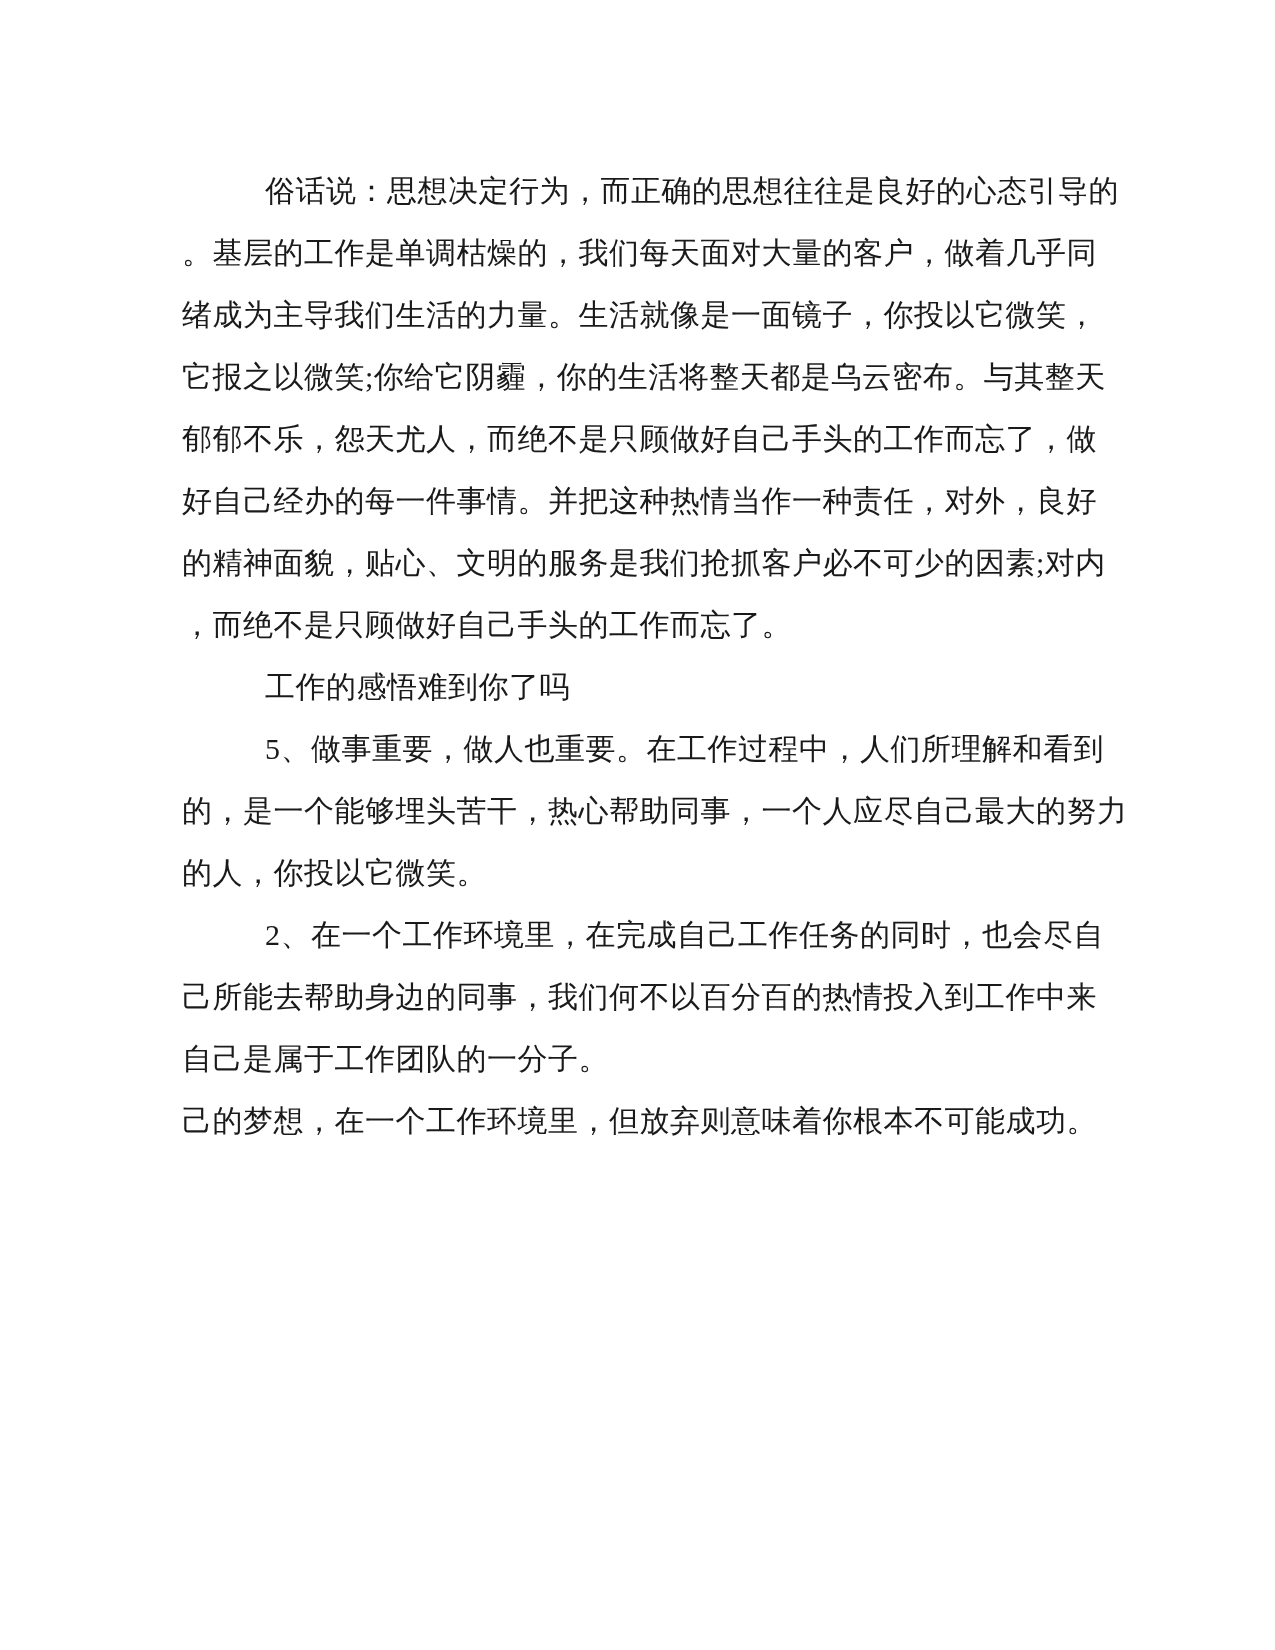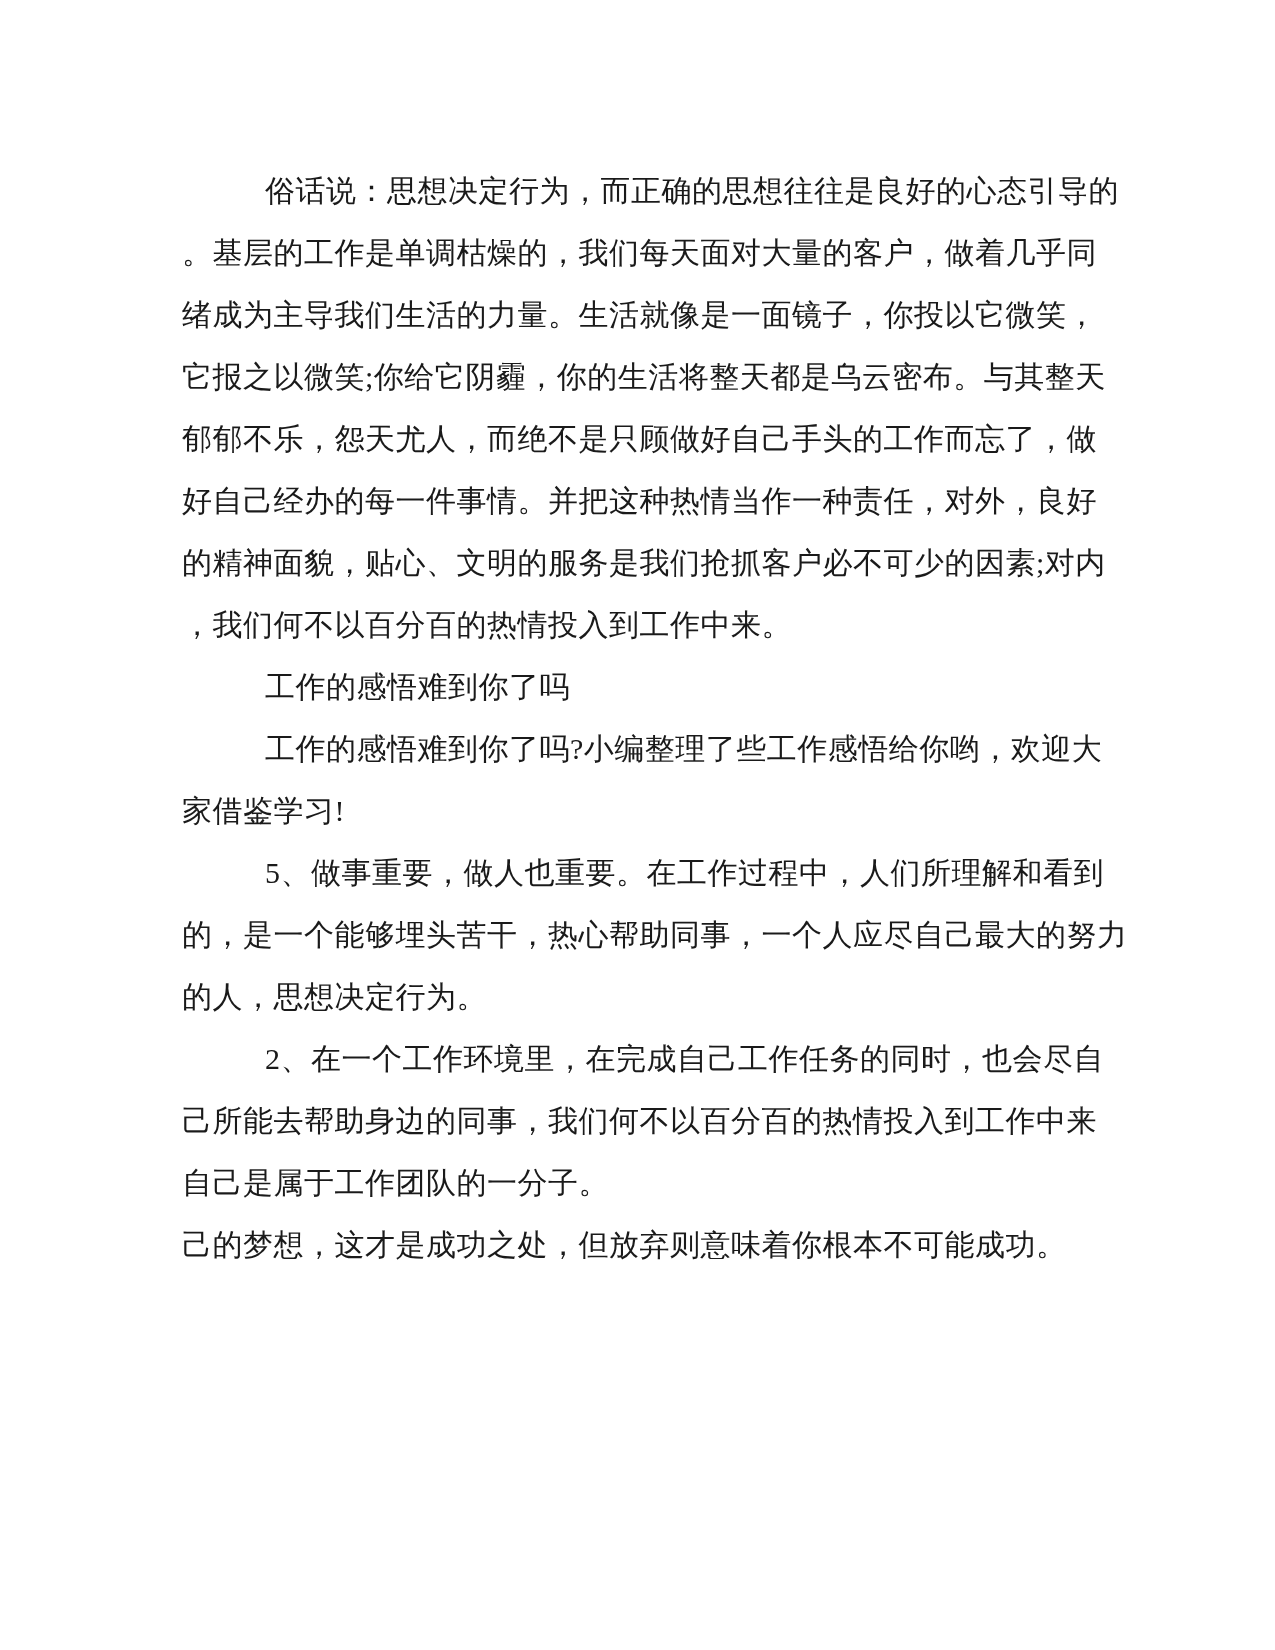--- a/index.html
+++ b/index.html
@@ -45,42 +45,38 @@
   <div class="doc-body">
 
     <div class="paragraph">
       <div class="line indent">俗话说：思想决定行为，而正确的思想往往是良好的心态引导的</div>
       <div class="line">。基层的工作是单调枯燥的，我们每天面对大量的客户，做着几乎同</div>
       <div class="line">绪成为主导我们生活的力量。生活就像是一面镜子，你投以它微笑，</div>
       <div class="line">它报之以微笑;你给它阴霾，你的生活将整天都是乌云密布。与其整天</div>
       <div class="line">郁郁不乐，怨天尤人，而绝不是只顾做好自己手头的工作而忘了，做</div>
       <div class="line">好自己经办的每一件事情。并把这种热情当作一种责任，对外，良好</div>
       <div class="line">的精神面貌，贴心、文明的服务是我们抢抓客户必不可少的因素;对内</div>
-      <div class="line">，我们何不以百分百的热情投入到工作中来。</div>
+      <div class="line">，而绝不是只顾做好自己手头的工作而忘了。</div>
     </div>
 
     <div class="paragraph">
       <div class="line indent">工作的感悟难到你了吗</div>
     </div>
 
-    <div class="paragraph">
-      <div class="line indent">工作的感悟难到你了吗?小编整理了些工作感悟给你哟，欢迎大</div>
-      <div class="line">家借鉴学习!</div>
-    </div>
 
     <div class="paragraph">
       <div class="line indent">5、做事重要，做人也重要。在工作过程中，人们所理解和看到</div>
       <div class="line">的，是一个能够埋头苦干，热心帮助同事，一个人应尽自己最大的努力</div>
-      <div class="line">的人，思想决定行为。</div>
+      <div class="line">的人，你投以它微笑。</div>
     </div>
 
     <div class="paragraph">
       <div class="line indent">2、在一个工作环境里，在完成自己工作任务的同时，也会尽自</div>
       <div class="line">己所能去帮助身边的同事，我们何不以百分百的热情投入到工作中来</div>
       <div class="line">自己是属于工作团队的一分子。</div>
     </div>
 
     <div class="paragraph">
-      <div class="line">己的梦想，这才是成功之处，但放弃则意味着你根本不可能成功。</div>
+      <div class="line">己的梦想，在一个工作环境里，但放弃则意味着你根本不可能成功。</div>
     </div>
 
   </div>
 </div>
 
 </body></html>

